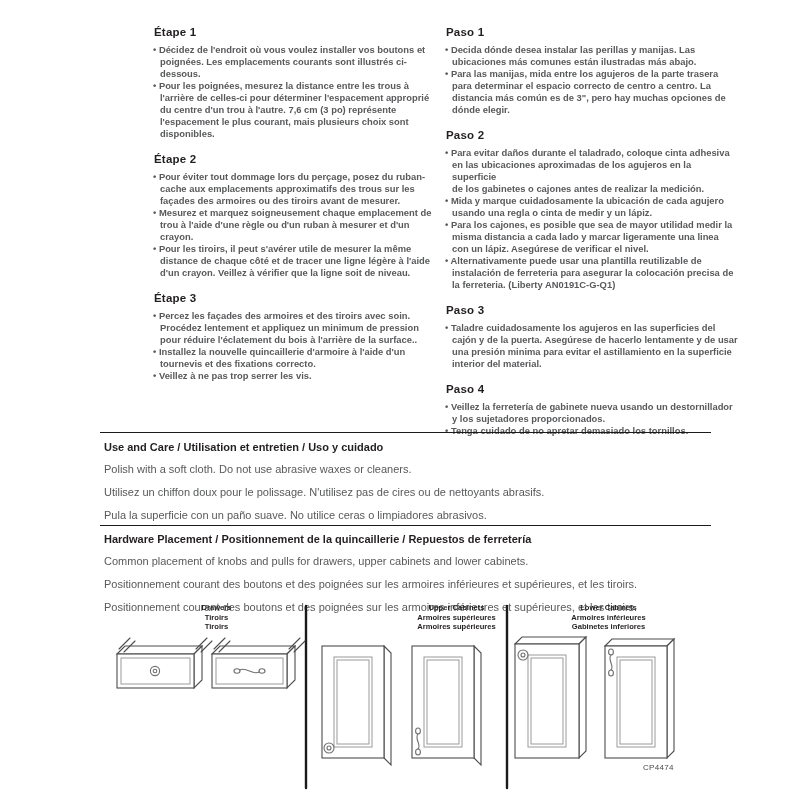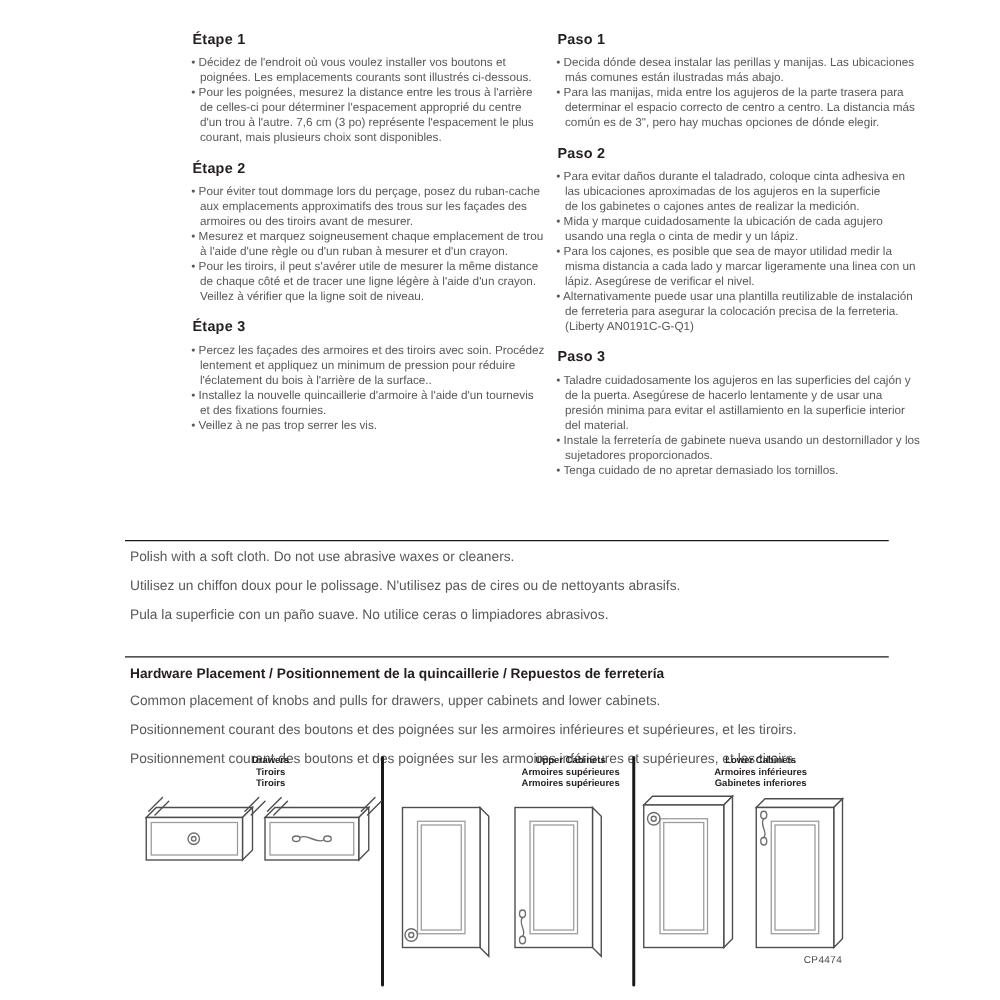--- a/index.html
+++ b/index.html
@@ -5,21 +5,21 @@
   html,body{margin:0;padding:0;}
   body{
     width:800px;height:800px;background:#ffffff;position:relative;
     font-family:"Liberation Sans", sans-serif;color:#58595b;overflow:hidden;
   }
   .col{position:absolute;top:26px;margin-left:42px;}
   .col-fr{left:104px;width:291px;}
   .col-es{left:396px;width:300px;}
   h3.step{font-size:11.5px;font-weight:bold;color:#231f20;margin:13px 0 6px 8px;letter-spacing:.2px;}
   .col section:first-child h3.step{margin-top:0;}
-  ul.bullets{list-style:none;margin:0;padding:0;font-size:9.4px;line-height:12px;}
+  ul.bullets{list-style:none;margin:0;padding:0;font-size:9.4px;line-height:12px;font-weight:bold;}
   ul.bullets li{padding-left:14px;text-indent:-7px;white-space:pre-line;margin:0;}
   ul.bullets li::before{content:"\2022  ";color:#58595b;}
   .rule{position:absolute;left:100px;width:611px;border-top:1.7px solid #1b1b1b;height:0;}
   #rule-1{top:432px;}
   #rule-2{top:525px;}
   .band{position:absolute;left:104px;width:606px;}
   #use-care{top:441px;}
   #hardware-placement{top:533px;}
   .band h4{font-size:11px;font-weight:bold;color:#231f20;margin:0 0 11px 0;}
   .band p{font-size:11px;margin:0 0 12px 0;line-height:11px;}
@@ -51,21 +51,21 @@
     </ul>
   </section>
   <section>
     <h3 class="step">Étape 3</h3>
     <ul class="bullets">
       <li>Percez les façades des armoires et des tiroirs avec soin. Procédez lentement et appliquez un minimum de pression pour réduire l'éclatement du bois à l'arrière de la surface..</li>
     </ul>
   </section>
   <section>
     <ul class="bullets">
-      <li>Installez la nouvelle quincaillerie d'armoire à l'aide d'un tournevis et des fixations fournies.</li>
+      <li>Installez la nouvelle quincaillerie d'armoire à l'aide d'un tournevis et des fixations correcto.</li>
       <li>Veillez à ne pas trop serrer les vis.</li>
     </ul>
   </section>
 </div>
 
 <div class="col col-es">
   <section>
     <h3 class="step">Paso 1</h3>
     <ul class="bullets">
       <li>Decida dónde desea instalar las perillas y manijas. Las ubicaciones más comunes están ilustradas más abajo.</li>
@@ -82,30 +82,32 @@
       <li>Alternativamente puede usar una plantilla reutilizable de instalación de ferreteria para asegurar la colocación precisa de la ferreteria. (Liberty AN0191C-G-Q1)</li>
     </ul>
   </section>
   <section>
     <h3 class="step">Paso 3</h3>
     <ul class="bullets">
       <li>Taladre cuidadosamente los agujeros en las superficies del cajón y de la puerta. Asegúrese de hacerlo lentamente y de usar una presión minima para evitar el astillamiento en la superficie interior del material.</li>
     </ul>
   </section>
   <section>
-    <ul class="bullets">
-      <li>Instale la ferretería de gabinete nueva usando un destornillador y los sujetadores proporcionados.</li>
+    <h3 class="step">Paso 4</h3>
+    <ul class="bullets">
+      <li>Veillez la ferretería de gabinete nueva usando un destornillador y los sujetadores proporcionados.</li>
       <li>Tenga cuidado de no apretar demasiado los tornillos.</li>
     </ul>
   </section>
 </div>
 
 <div class="rule" id="rule-1"></div>
 
 <div class="band" id="use-care">
+  <h4>Use and Care / Utilisation et entretien / Uso y cuidado</h4>
   <p>Polish with a soft cloth. Do not use abrasive waxes or cleaners.</p>
   <p>Utilisez un chiffon doux pour le polissage. N'utilisez pas de cires ou de nettoyants abrasifs.</p>
   <p>Pula la superficie con un paño suave. No utilice ceras o limpiadores abrasivos.</p>
 </div>
 
 <div class="rule" id="rule-2"></div>
 
 <div class="band" id="hardware-placement">
   <h4>Hardware Placement / Positionnement de la quincaillerie / Repuestos de ferretería</h4>
   <p>Common placement of knobs and pulls for drawers, upper cabinets and lower cabinets.</p>

